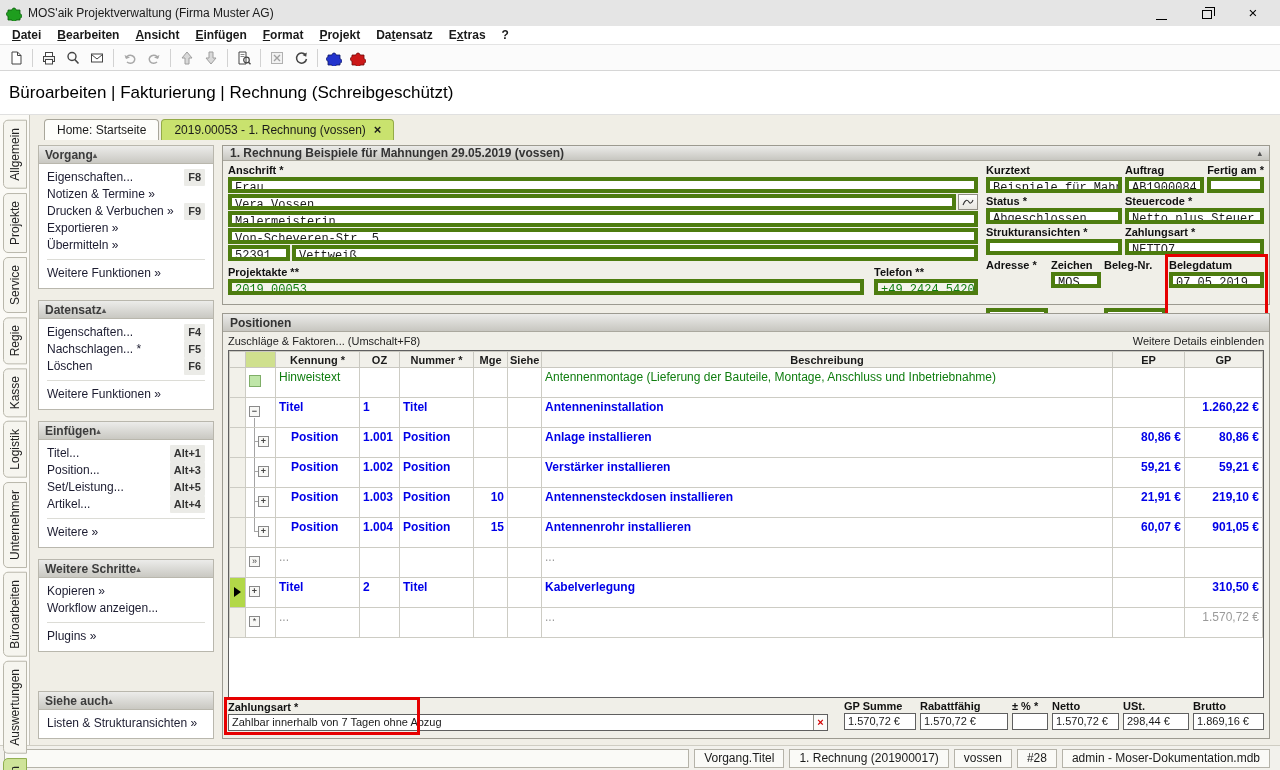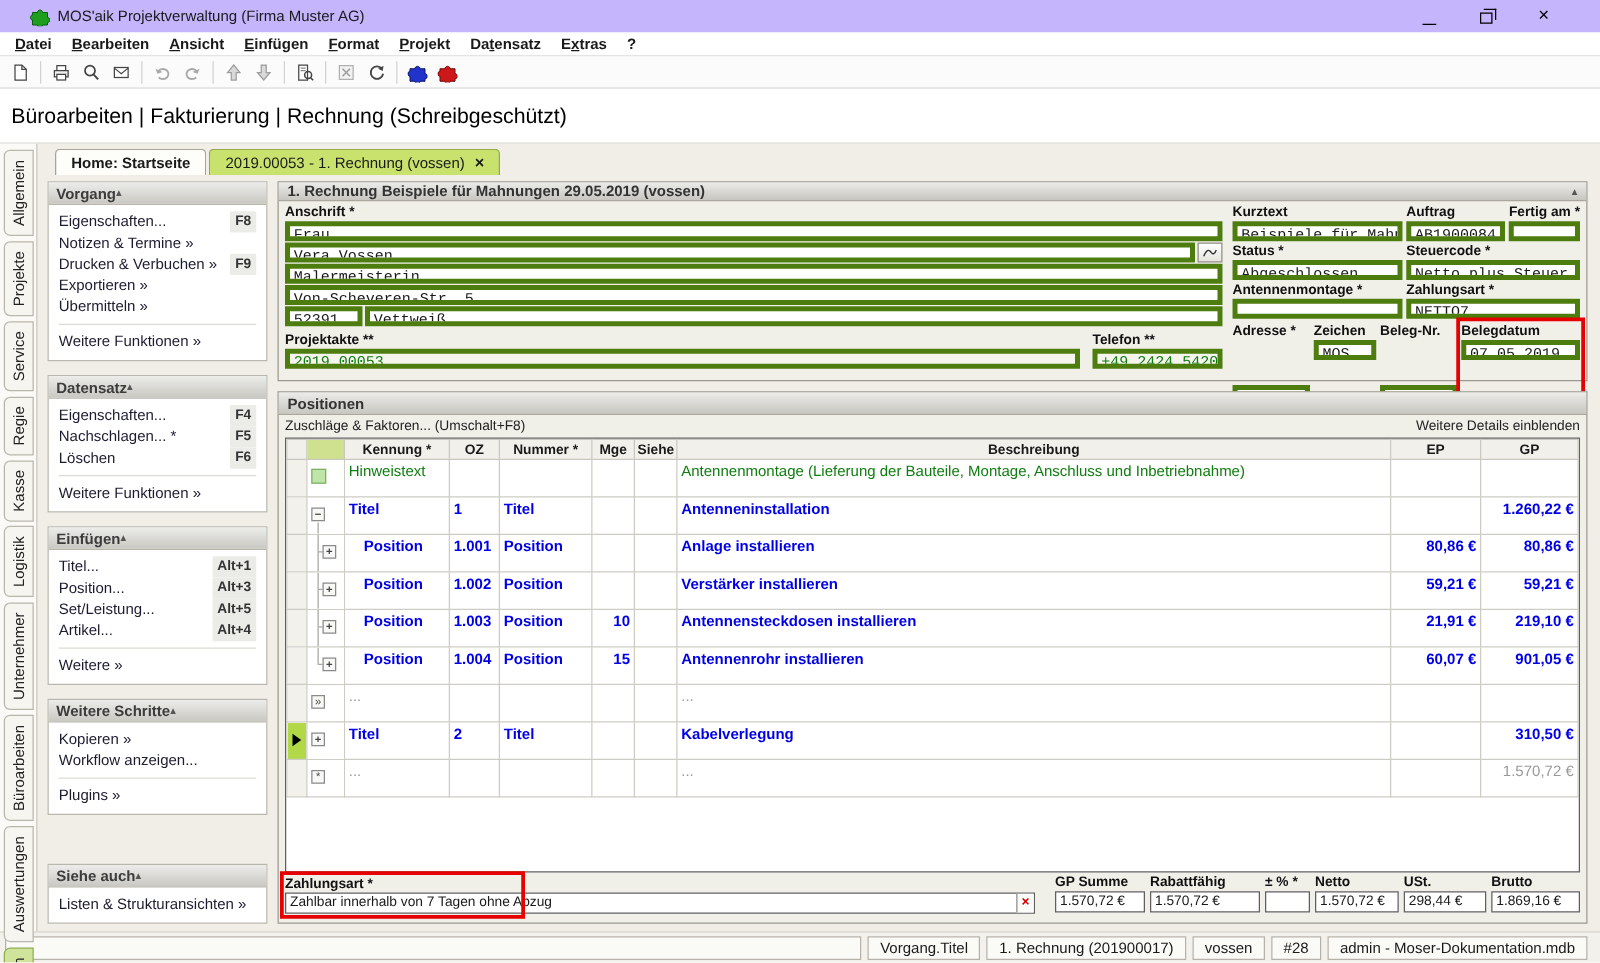--- a/index.html
+++ b/index.html
@@ -1,21 +1,21 @@
 <!DOCTYPE html>
 <html><head>
 <meta charset="utf-8">
 <style>
   * { box-sizing: border-box; margin: 0; padding: 0; }
   html,body { width:1280px; height:770px; }
   body { font-family:"Liberation Sans","DejaVu Sans",sans-serif; font-size:12px; color:#1a1a1a; background:#fff; }
   .app { position:relative; width:1280px; height:770px; overflow:hidden; background:#fff; }
 
   
-  .titlebar { height:26px; display:flex; align-items:center; padding:0 24px; background:#c4b5fd; }
+  .titlebar { height:26px; display:flex; align-items:center; padding:0 6px; background:#e5e5e5; }
   .titlebar .app-ic { width:16px; height:16px; margin-right:6px; }
   .win-btns { margin-left:auto; display:flex; align-items:center; gap:32px; padding-right:14px; }
   .win-btn { width:14px; height:14px; display:flex; align-items:flex-end; justify-content:center; cursor:default; }
   .min-ic { width:11px; height:10px; border-bottom:1px solid #000; }
   .max-ic { position:relative; width:10px; height:9px; border:1px solid #000; margin-bottom:1px; }
   .max-ic::before { content:""; position:absolute; left:2px; top:-4px; width:9px; height:8px; border:1px solid #000; border-left:none; border-bottom:none; }
   .close-ic { font-size:15px; line-height:14px; color:#000; }
 
   
   .menubar { height:18px; display:flex; align-items:center; padding-left:4px; background:#fff;font-weight:bold; }
@@ -30,21 +30,21 @@
   .breadcrumb { height:43px; line-height:43px; padding-left:9px; font-size:17px; color:#000; background:#fff; }
 
   
   .workspace { position:relative; height:631px; background:#f0eee6; display:flex; border-top:1px solid #e0e0e0; }
   .side-strip { width:30px; background:#fbfaf6; border-right:1px solid #c6c4ba; padding-top:5px; display:flex; flex-direction:column; align-items:center; gap:4px; }
   .side-tab { writing-mode:vertical-rl; transform:rotate(180deg); border:1px solid #b9b7ab; border-radius:0 5px 5px 0; background:#f6f5ef; padding:7px 1px; font-size:12px; color:#222; line-height:20px; width:24px; text-align:center; cursor:default; }
   .side-tab.active { background:#cfe49a; border-color:#8fae4e; }
 
   .main-col { flex:1; display:flex; flex-direction:column; }
   .doc-tabs { height:25px; display:flex; align-items:flex-end; padding-left:14px; gap:2px; }
-  .dtab { height:21px; display:flex; align-items:center; padding:0 12px; border:1px solid #a8a69a; border-bottom:none; border-radius:4px 4px 0 0; background:#fdfdfa; cursor:default;font-weight:bold; }
+  .dtab { height:21px; display:flex; align-items:center; padding:0 12px; border:1px solid #a8a69a; border-bottom:none; border-radius:4px 4px 0 0; background:#fdfdfa; cursor:default; }
   .dtab.active { background:#c9e26e; border-color:#94ab48; font-weight:normal; }
   .dtab .tab-close { margin-left:8px; font-weight:bold; font-size:13px; line-height:12px; }
 
   .content-row { flex:1; display:flex; padding-top:5px; }
 
   
   .sidebar { width:176px; margin-left:8px; display:flex; flex-direction:column; gap:11px; padding-bottom:6px; }
   .group { background:#fff; border:1px solid #b9b7ad; }
   .group-header { height:18px; display:flex; align-items:center; padding:0 6px; background:linear-gradient(#ececea,#c9c8c2); border-bottom:1px solid #b9b7ad; font-weight:bold; font-size:12px; color:#3c3c3c; cursor:default; }
   .group-header .caret { font-size:9px; color:#555; }
@@ -462,21 +462,21 @@
                       <div class="flabel">Status *</div>
                       <div class="ffield">Abgeschlossen</div>
                     </div>
                   <div class="fg grow">
                       <div class="flabel">Steuercode *</div>
                       <div class="ffield">Netto plus Steuer</div>
                     </div>
                 </div>
                 <div class="rrow">
                   <div class="fg w136">
-                      <div class="flabel">Antennenmontage *</div>
+                      <div class="flabel">Strukturansichten *</div>
                       <div class="ffield"></div>
                     </div>
                   <div class="fg grow">
                       <div class="flabel">Zahlungsart *</div>
                       <div class="ffield">NETTO7</div>
                     </div>
                 </div>
                 <div class="rrow" style="margin-top:2px;">
                   <div class="fg w62">
                       <div class="flabel">Adresse *</div>

